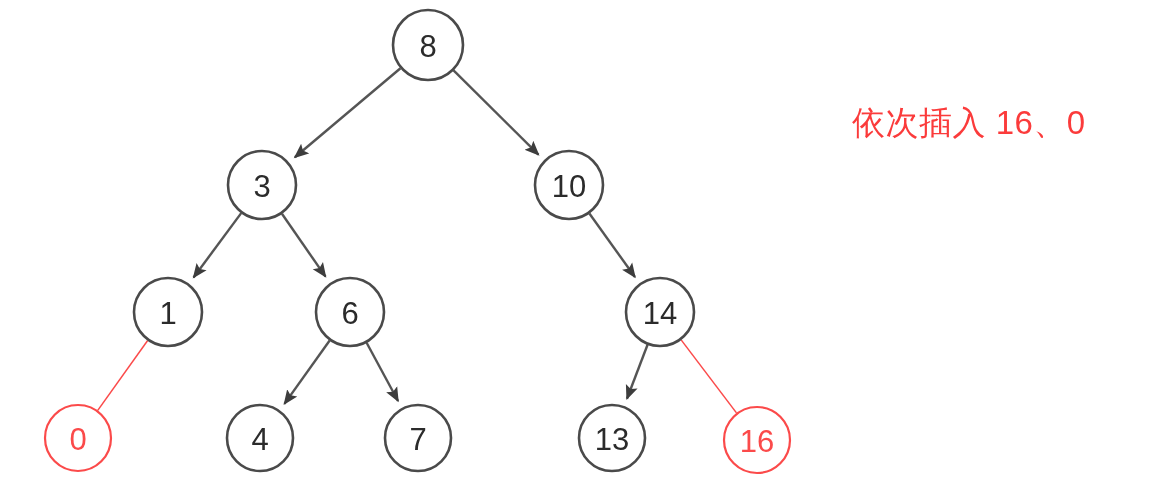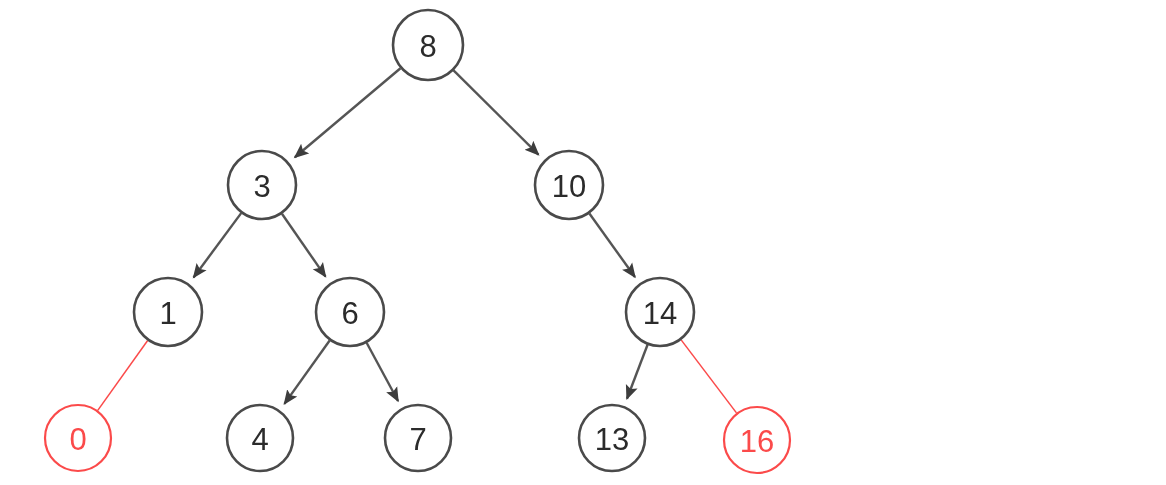--- a/index.html
+++ b/index.html
@@ -132,14 +132,15 @@
           <circle cx="612" cy="438" r="33" class="node-circle"></circle>
           <text x="612" y="439" class="node-label">13</text>
         </g>
         <g>
           <circle cx="757" cy="440" r="33" class="node-circle red-node"></circle>
           <text x="757" y="441" class="node-label red-label">16</text>
         </g>
       </g>
   </svg>
 
+  <div class="annotation-text" style="left: 852px; top: 103px; color: rgb(251, 59, 59);">依次插入 16、0</div>
 
 </div>
 
 </body></html>

